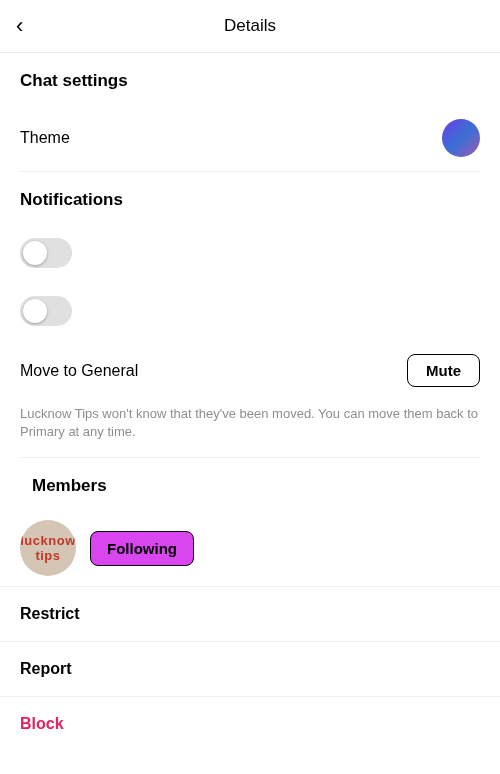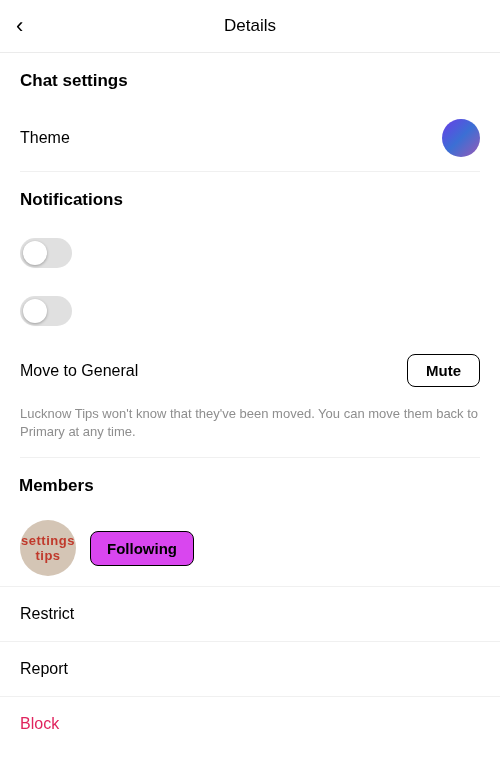--- a/index.html
+++ b/index.html
@@ -120,21 +120,21 @@
 
     
     .divider {
       height: 1px;
       background: #f0f0f0;
       margin: 0 20px;
     }
 
     
     .members-section {
-      padding: 18px 20px 10px 19px;
+      padding: 18px 20px 10px 32px;
     }
 
     
     .member-row {
       display: flex;
       align-items: center;
       padding: 10px 20px;
     }
 
     .avatar {
@@ -187,20 +187,21 @@
       white-space: nowrap;
     }
 
     
     .action-row {
       padding: 18px 20px;
       font-size: 16px;
       color: #000;
       border-top: 1px solid #f0f0f0;
       cursor: pointer;
+      font-weight: bold;
     }
 
     .action-row.danger {
       color: #e0245e;
     }
 
     .action-row:first-of-type {
       border-top: 1px solid #f0f0f0;
     }
   </style>
@@ -244,21 +245,21 @@
 
 <div class="divider"></div>
 
 <div class="members-section">
   <div class="section-title">Members</div>
 </div>
 
 <div class="member-row">
   <div class="avatar">
     <div class="avatar-text">
-      <div>settings</div>
+      <div>lucknow</div>
       <div>tips</div>
     </div>
   </div>
   <button class="following-btn">Following</button>
 </div>
 
 <div class="action-row">
   <span>Restrict</span>
 </div>
 

